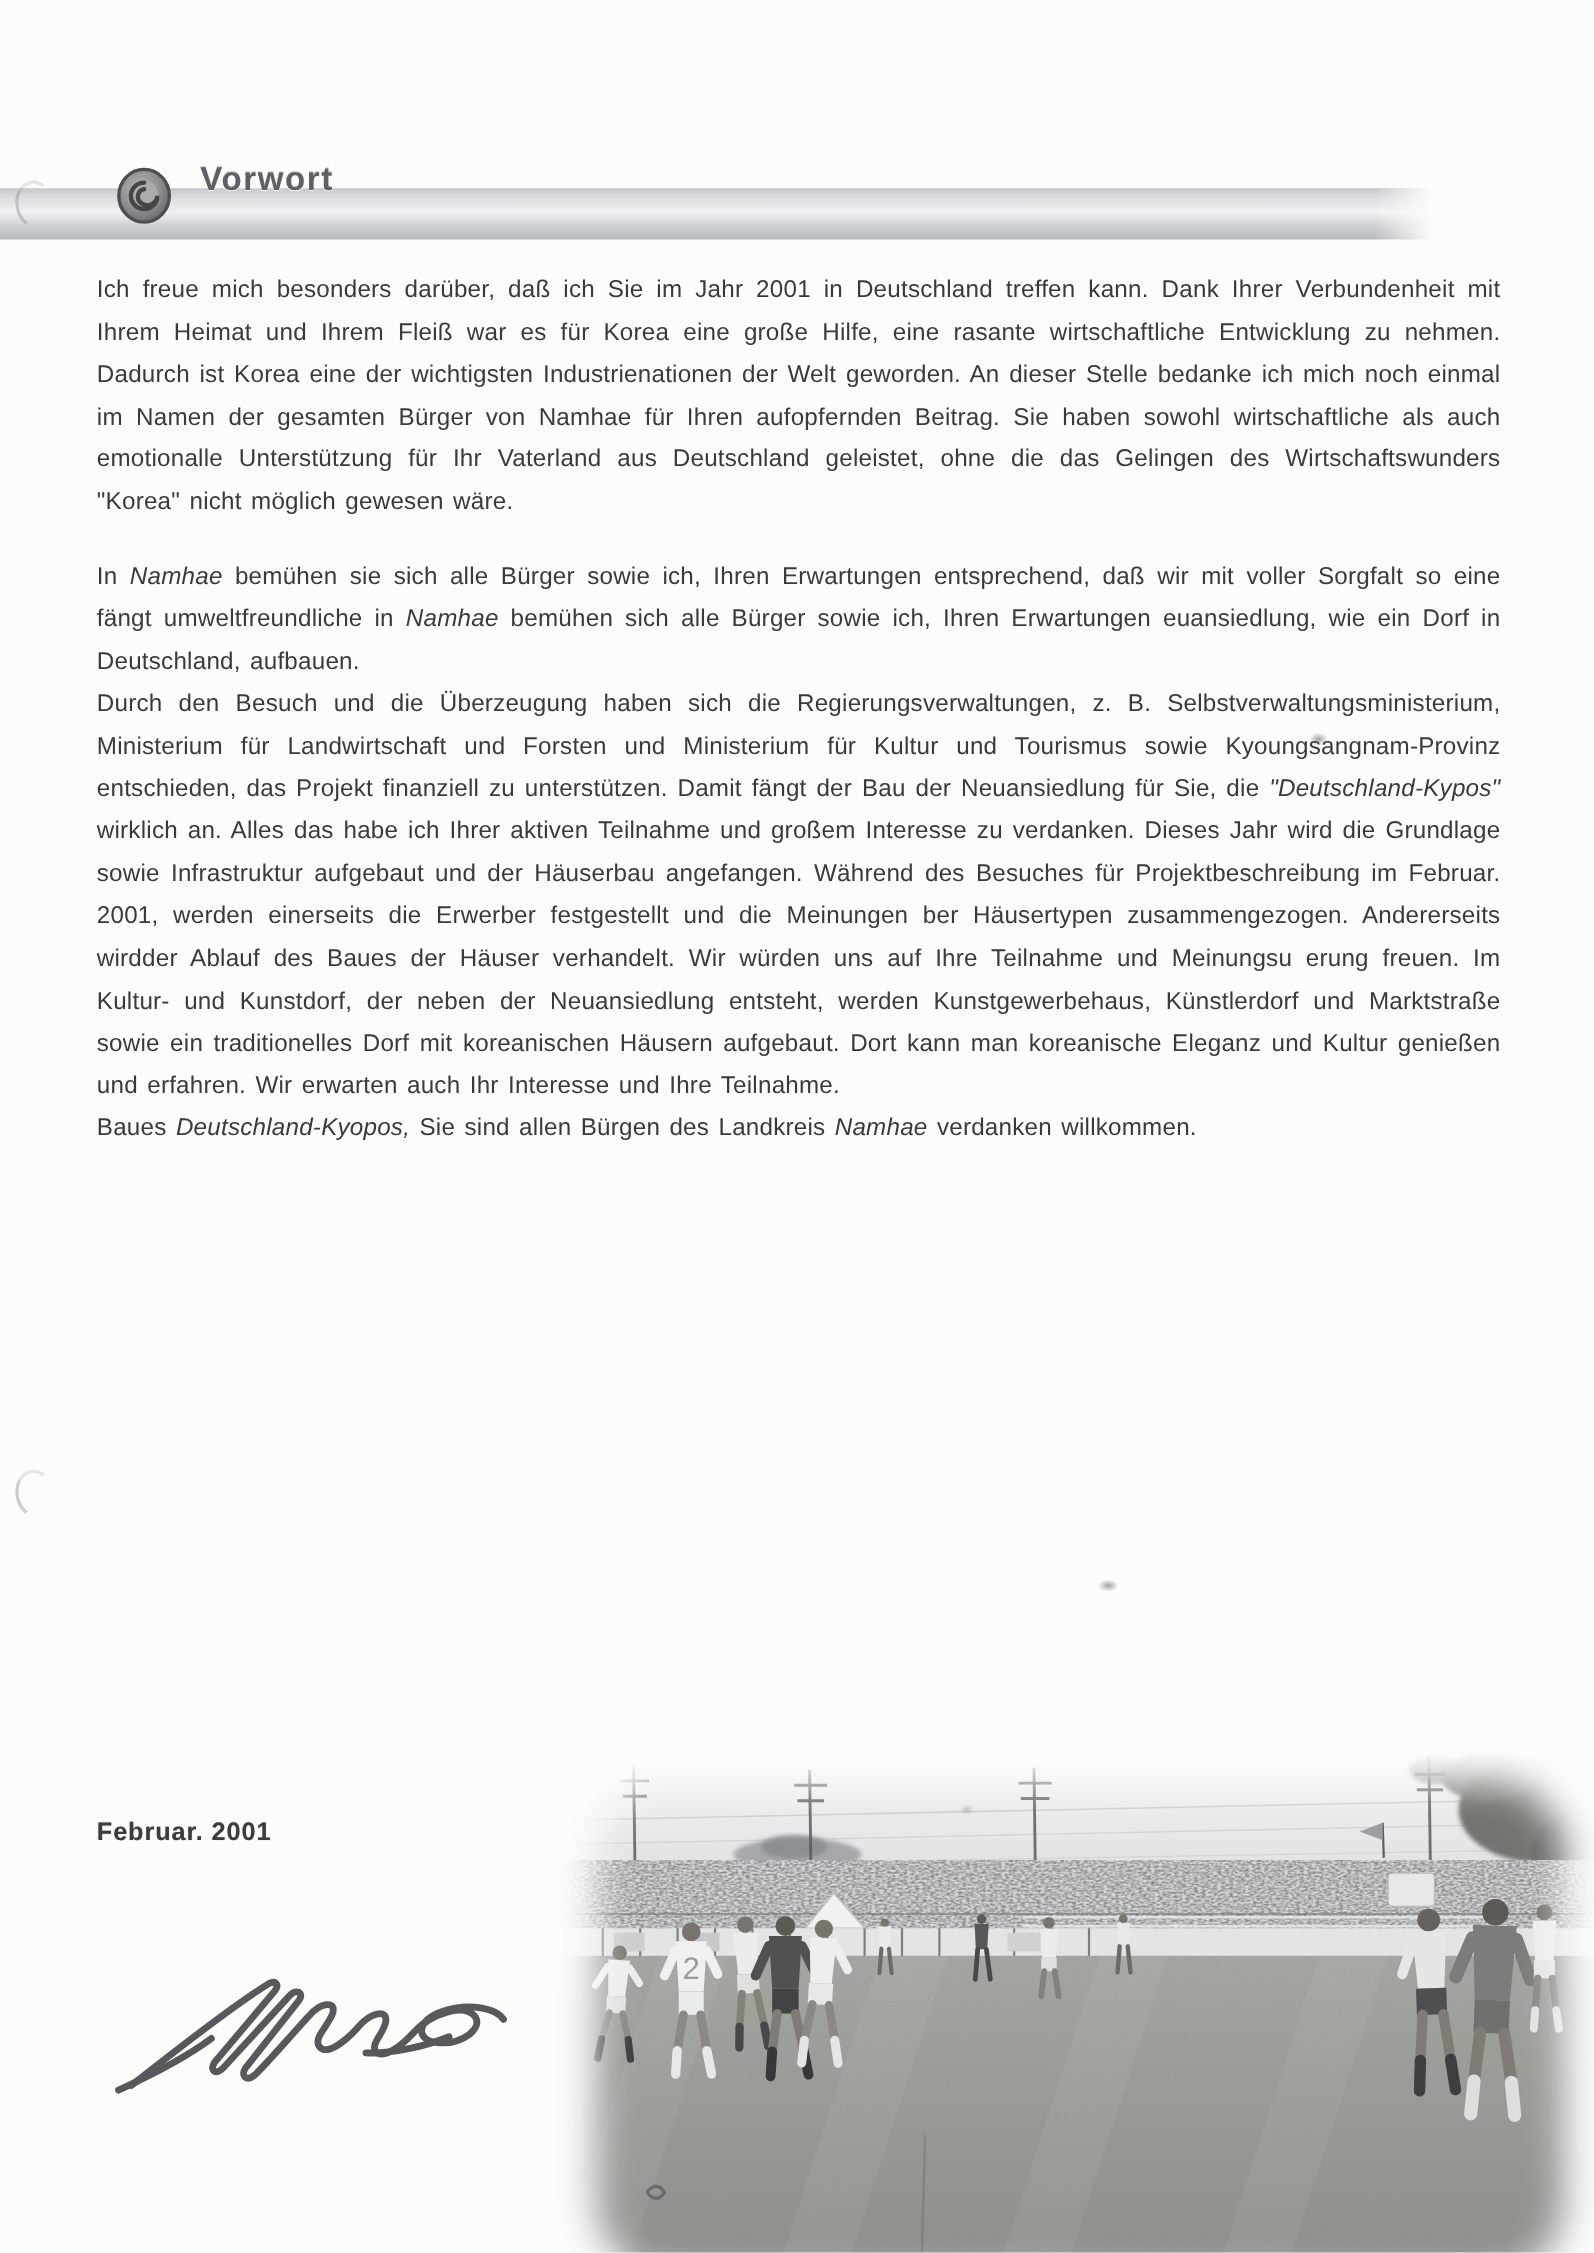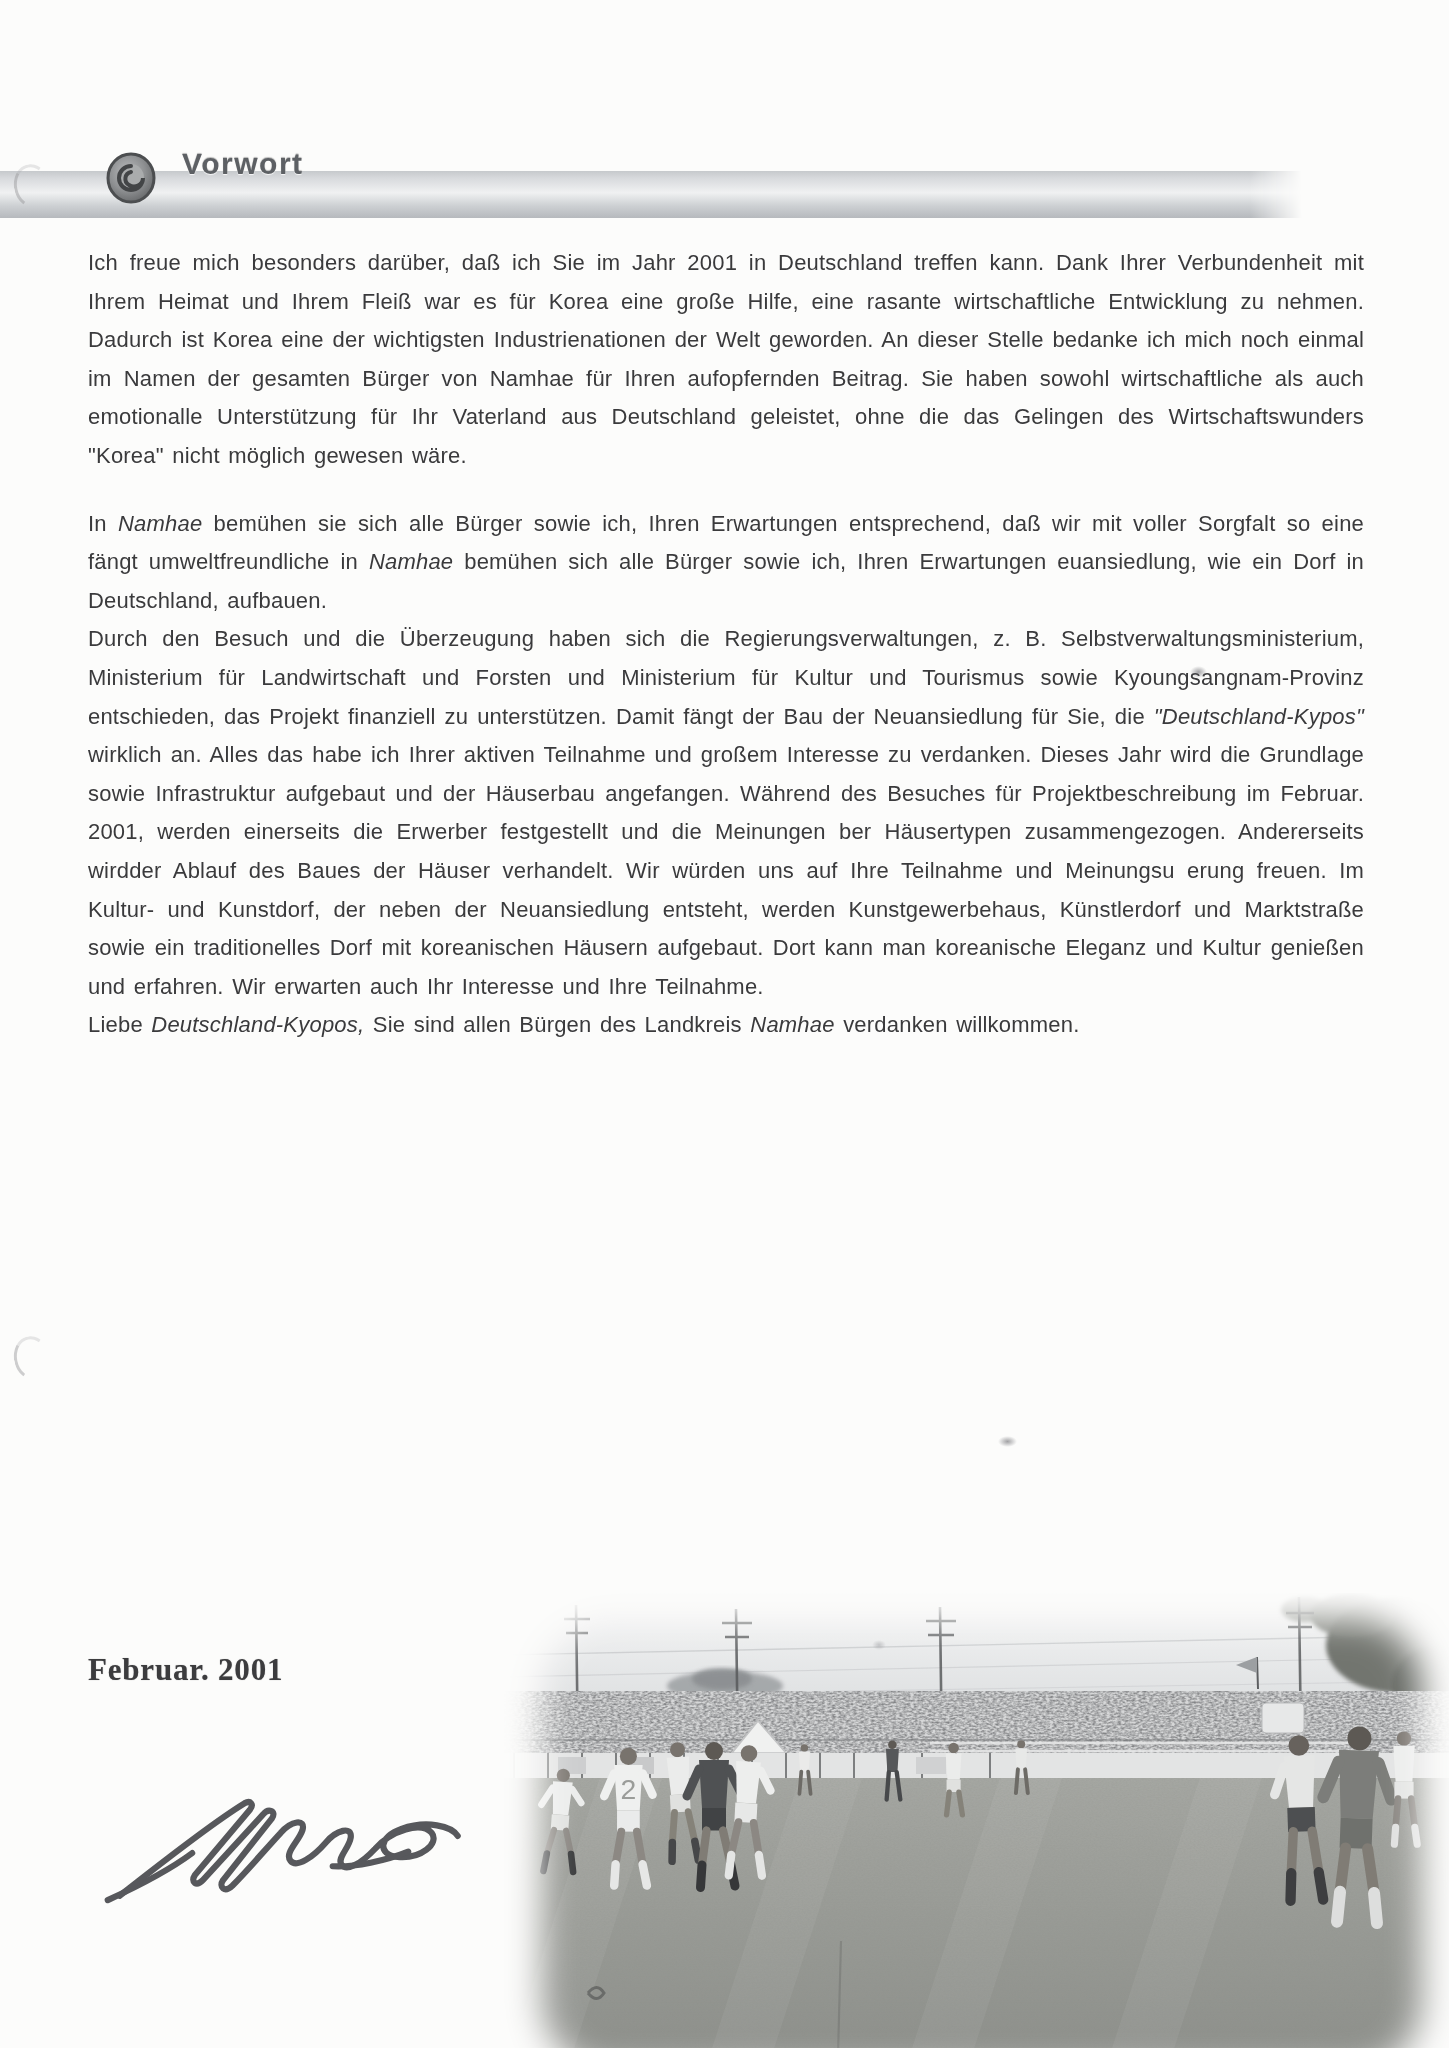--- a/index.html
+++ b/index.html
@@ -27,23 +27,22 @@
     position:absolute;left:88px;top:244px;width:1276px;
     font-size:22px;line-height:38.6px;color:#3a3a3c;
     text-align:justify;word-spacing:2.2px;letter-spacing:.2px;
   }
   .body-text p{margin:0;}
   .body-text p.gap{margin-top:29px;}
   .body-text .it{font-style:italic;margin-top:36px;}
   
   .date-line{
     position:absolute;left:88px;top:1652px;
-    font-size:31px;font-weight:bold;color:#3c3c3e;letter-spacing:.8px;
+    font-size:23px;font-weight:bold;color:#3c3c3e;letter-spacing:.8px;
     text-shadow:0 0 1px rgba(60,60,62,.45);
-    font-family:Liberation Serif, serif;
   }
   .signature{position:absolute;left:96px;top:1772px;width:372px;height:150px;}
   
   .photo{position:absolute;left:500px;top:1593px;width:949px;height:455px;}
   .photo svg{filter:saturate(.5) contrast(.98);}
   
   .arc-mark{
     position:absolute;width:30px;height:38px;border:3px solid transparent;
     border-left:3px solid rgba(150,150,152,.45);
     border-top:3px solid rgba(170,170,172,.28);
@@ -73,21 +72,21 @@
   <ellipse cx="27" cy="28" rx="13" ry="14" fill="#aaacad"></ellipse>
   <path d="M27 16 a12 12 0 1 0 12 12 a9 9 0 0 1 -14 7 a7 7 0 0 1 2 -13" fill="none" stroke="#434547" stroke-width="4" stroke-linecap="round"></path>
 </svg>
 
 <span class="header-title">Vorwort</span>
 
 <div class="body-text">
     <p><span>Ich freue mich besonders darüber, daß ich Sie im Jahr 2001 in Deutschland treffen kann. Dank Ihrer Verbundenheit mit Ihrem Heimat und Ihrem Fleiß war es für Korea eine große Hilfe, eine rasante wirtschaftliche Entwicklung zu nehmen. Dadurch ist Korea eine der wichtigsten Industrienationen der Welt geworden. An dieser Stelle bedanke ich mich noch einmal im Namen der gesamten Bürger von Namhae für Ihren aufopfernden Beitrag. Sie haben sowohl wirtschaftliche als auch emotionalle Unterstützung für Ihr Vaterland aus Deutschland geleistet, ohne die das Gelingen des Wirtschaftswunders "Korea" nicht möglich gewesen wäre.</span></p>
     <p class="gap"><span>In </span><span class="it">Namhae</span><span> bemühen sie sich alle Bürger sowie ich, Ihren Erwartungen entsprechend, daß wir mit voller Sorgfalt so eine fängt umweltfreundliche in </span><span class="it">Namhae</span><span> bemühen sich alle Bürger sowie ich, Ihren Erwartungen euansiedlung, wie ein Dorf in Deutschland, aufbauen.</span></p>
     <p><span>Durch den Besuch und die Überzeugung haben sich die Regierungsverwaltungen, z. B. Selbstverwaltungsministerium, Ministerium für Landwirtschaft und Forsten und Ministerium für Kultur und Tourismus sowie Kyoungsangnam-Provinz entschieden, das Projekt finanziell zu unterstützen. Damit fängt der Bau der Neuansiedlung für Sie, die </span><span class="it">"Deutschland-Kypos"</span><span> wirklich an. Alles das habe ich Ihrer aktiven Teilnahme und großem Interesse zu verdanken. Dieses Jahr wird die Grundlage sowie Infrastruktur aufgebaut und der Häuserbau angefangen. Während des Besuches für Projektbeschreibung im Februar. 2001, werden einerseits die Erwerber festgestellt und die Meinungen ber Häusertypen zusammengezogen. Andererseits wirdder Ablauf des Baues der Häuser verhandelt. Wir würden uns auf Ihre Teilnahme und Meinungsu erung freuen. Im Kultur- und Kunstdorf, der neben der Neuansiedlung entsteht, werden Kunstgewerbehaus, Künstlerdorf und Marktstraße sowie ein traditionelles Dorf mit koreanischen Häusern aufgebaut. Dort kann man koreanische Eleganz und Kultur genießen und erfahren. Wir erwarten auch Ihr Interesse und Ihre Teilnahme.</span></p>
-    <p><span>Liebe </span><span class="it">Deutschland-Kyopos,</span><span> Sie sind allen Bürgen des Landkreis </span><span class="it">Namhae</span><span> verdanken willkommen.</span></p>
+    <p><span>Baues </span><span class="it">Deutschland-Kyopos,</span><span> Sie sind allen Bürgen des Landkreis </span><span class="it">Namhae</span><span> verdanken willkommen.</span></p>
   </div>
 
 <div class="date-line">Februar. 2001</div>
 
 <svg class="signature" viewBox="0 0 372 150">
   <g fill="none" stroke="#4a4b4f" stroke-width="6.2" stroke-linecap="round" stroke-linejoin="round" opacity=".92" transform="rotate(-2 186 75)">
     <path d="M10 122 C 34 112, 70 96, 96 78"></path>
     <path d="M22 118 C 52 96, 118 48, 150 30 C 156 27, 160 31, 155 37 L 98 100 C 93 107, 99 112, 106 105 L 168 42 C 174 35, 182 39, 177 46 L 126 106 C 121 113, 127 119, 135 112 C 153 95, 170 76, 185 61 C 196 49, 211 47, 207 59 C 203 70, 188 81, 194 89 C 200 97, 217 86, 230 72 C 241 60, 257 56, 255 68 C 253 79, 240 88, 245 95 C 250 102, 265 94, 279 80 C 296 62, 326 54, 336 66 C 344 77, 324 92, 301 89 C 281 86, 283 68, 306 61 C 332 53, 356 60, 362 70"></path>
     <path d="M236 96 C 258 98, 290 92, 312 84"></path>
   </g>

